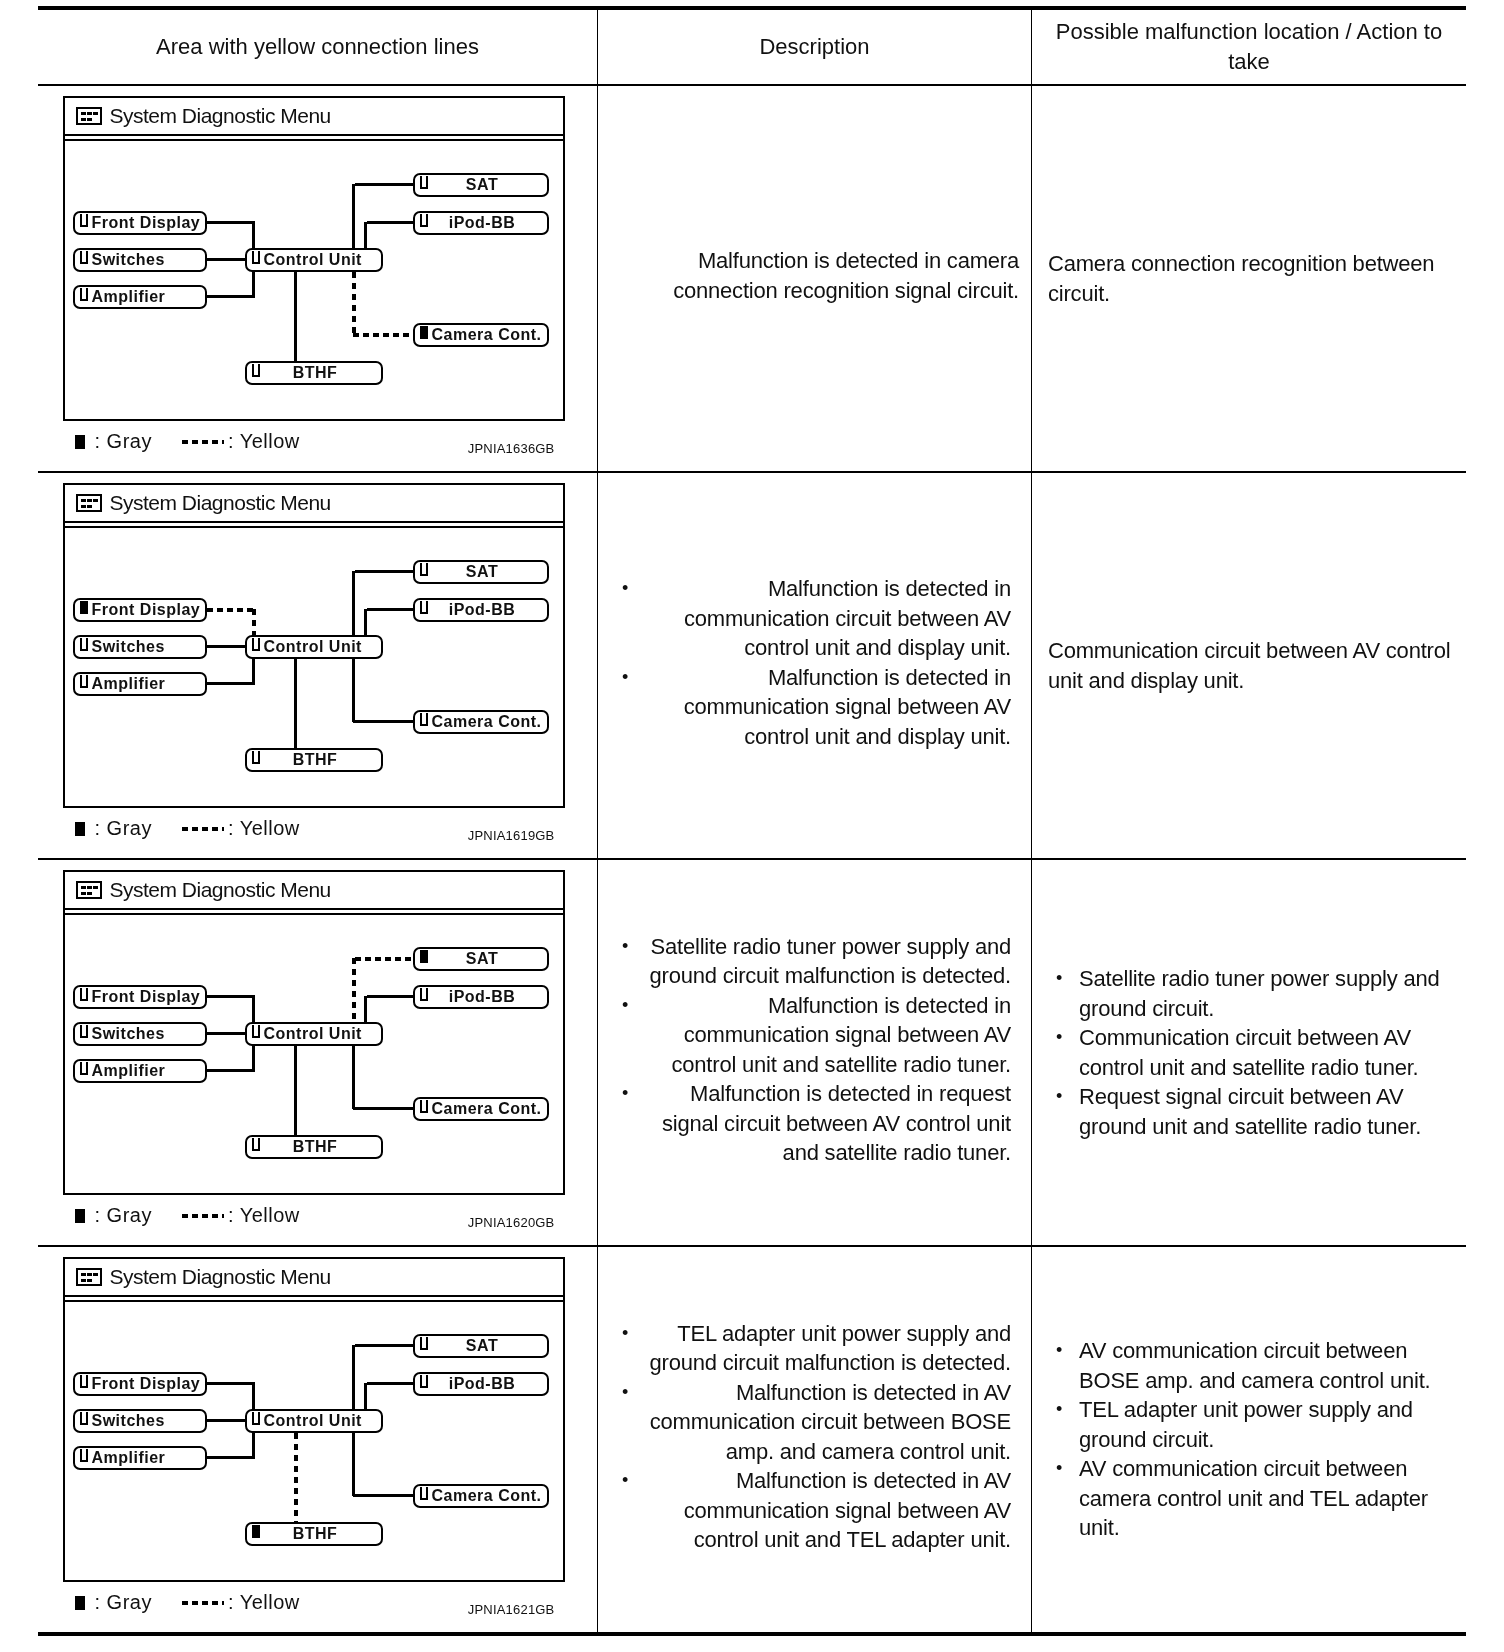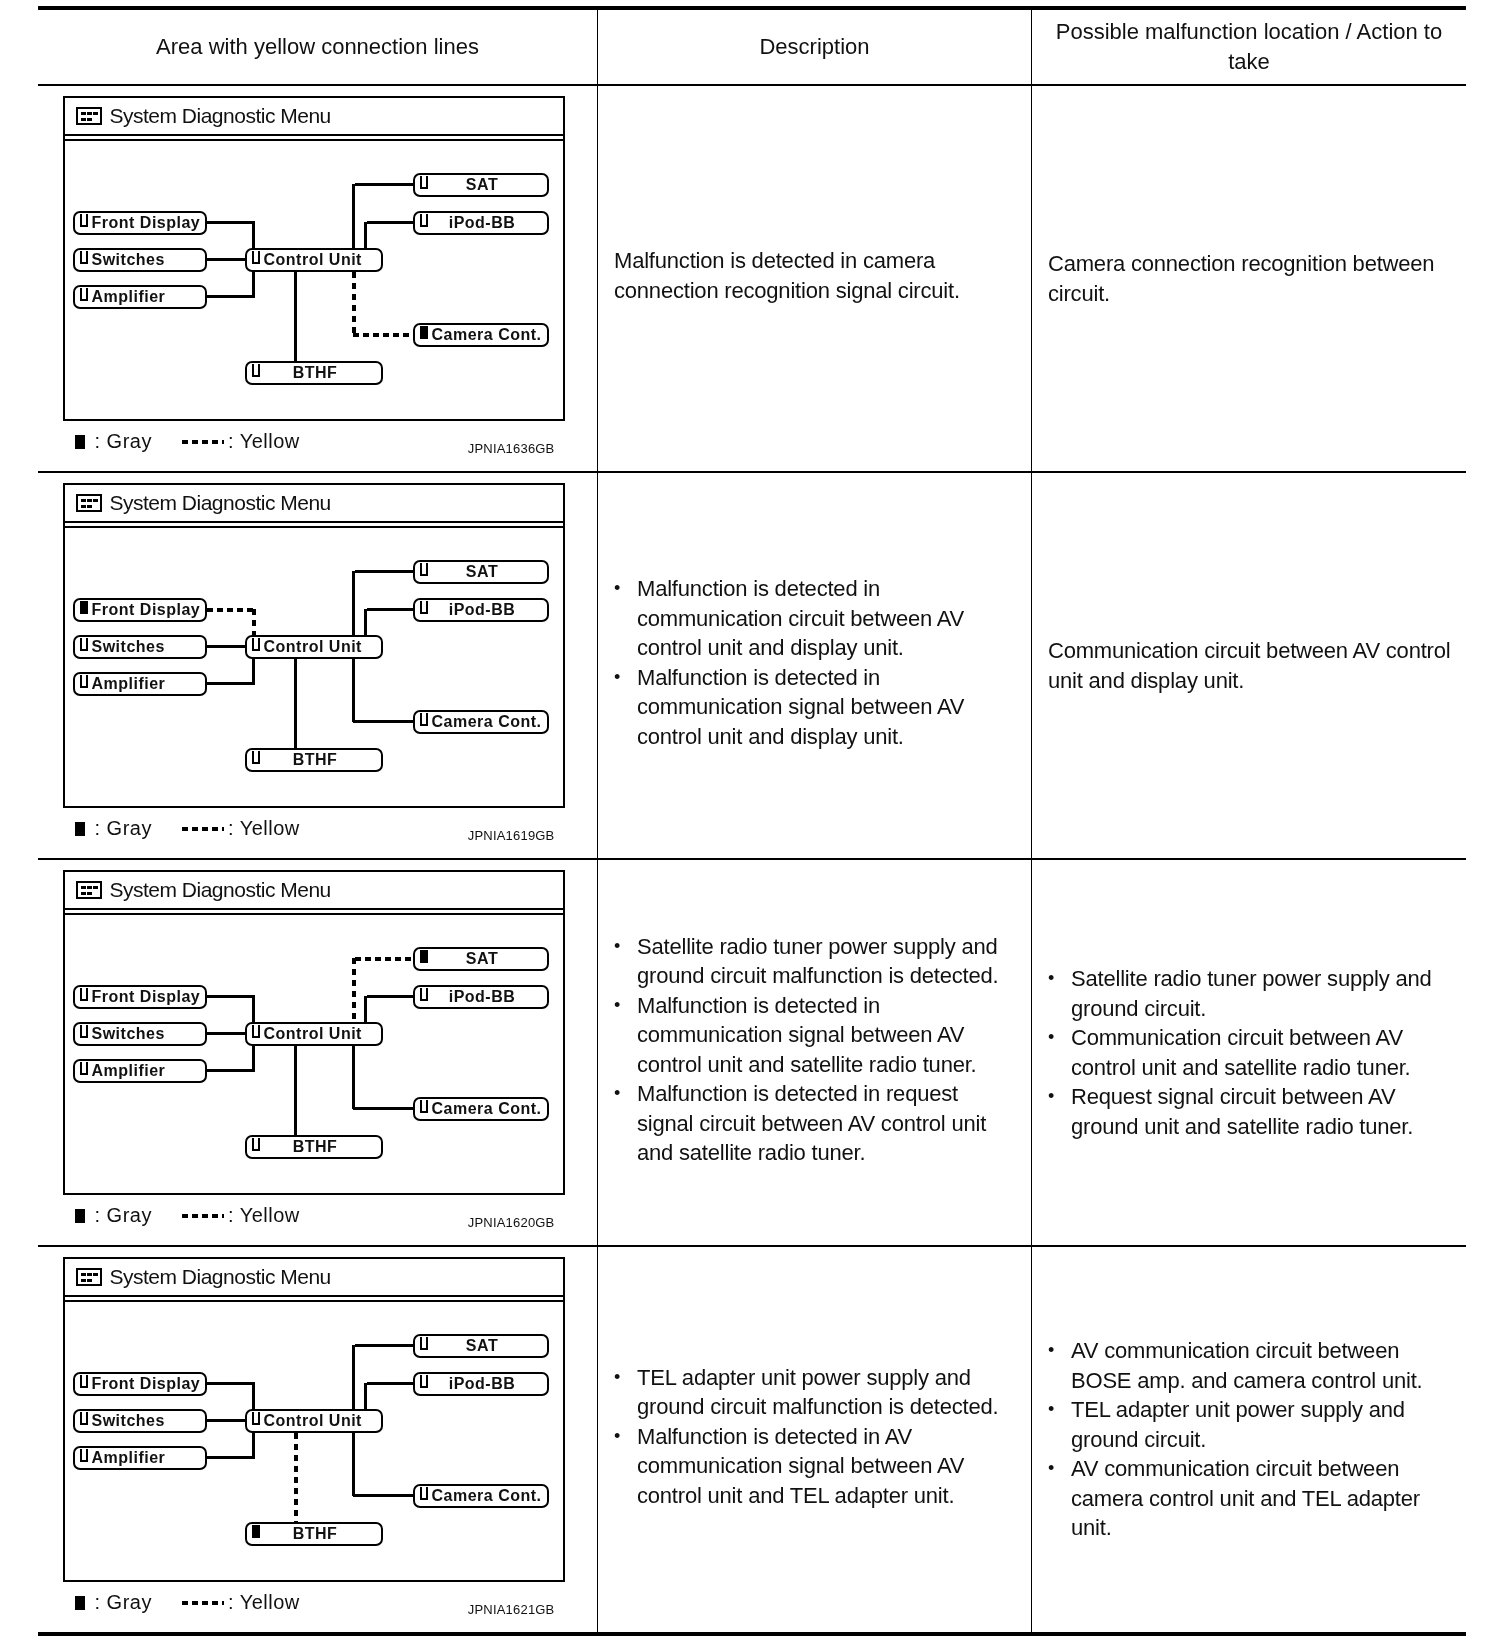--- a/index.html
+++ b/index.html
@@ -5,26 +5,26 @@
   html, body { margin: 0; padding: 0; background: #ffffff; }
   body { width: 1504px; height: 1652px; position: relative; font-family: "Liberation Sans", sans-serif; color: #111; }
   .table { position: absolute; left: 38px; top: 6px; width: 1428px; }
   .hdr-top { height: 4px; background: #000; }
   .row { display: flex; border-bottom: 2px solid #000; }
   .row.header { height: 74px; border-bottom: 2px solid #000000; }
   .row.last { border-bottom: 4px solid #000; }
   .cell { box-sizing: border-box; border-right: 1.5px solid #000; display: flex; align-items: center; }
   .cell:last-child { border-right: none; }
   .c1 { width: 560px; justify-content: center; }
-  .c2 { width: 434px; padding: 0 12px 6px 16px; }
+  .c2 { width: 434px; padding: 0 12px 6px 16px; text-align: right; }
   .c3 { width: 434px; padding: 0 8px 0 16px; }
   .header .cell { justify-content: center; text-align: center; font-size: 22px; line-height: 30px; padding: 0 10px; }
   .row.body { height: 385px; }
   .txt { font-size: 22px; line-height: 29.5px; letter-spacing: -0.2px; }
-  ul.bul { list-style: none; margin: 0; padding: 0; }
+  ul.bul { list-style: none; margin: 8px; padding: 0; }
   ul.bul li { position: relative; padding-left: 23px; font-size: 22px; line-height: 29.5px; letter-spacing: -0.2px; }
   ul.bul li::before { content: "\2022"; position: absolute; left: 0; top: 0; font-size: 18px; }
 
   
   .fig { position: relative; width: 510px; height: 365px; }
   .screen { position: absolute; left: 0; top: 0; width: 502px; height: 325px; border: 2px solid #000; box-sizing: border-box; }
   .screen-title { position: absolute; left: 11px; top: 4px; height: 28px; display: flex; align-items: center; font-size: 21px; letter-spacing: -0.5px; }
   .title-icon { width: 26px; height: 18px; border: 2px solid #000; box-sizing: border-box; margin-right: 8px; position: relative; }
   .title-icon::before { content: ""; position: absolute; left: 3px; top: 3px; width: 5px; height: 3px; background: #000; box-shadow: 6px 0 0 #000, 12px 0 0 #000, 0 6px 0 #000, 6px 6px 0 #000; }
   .screen-rule1 { position: absolute; left: 0; right: 0; top: 36px; height: 2px; background: #000; }
@@ -338,20 +338,21 @@
             </div>
             <div class="node centered gray" style="left: 182px; top: 265px; width: 138px;">
               <span class="chk"></span>
               <span class="lbl">BTHF</span>
             </div>
           </div>
         </div>
         <div class="cell c2">
           <ul class="bul">
             <li>TEL adapter unit power supply and ground circuit malfunction is detected.</li>
+            <li>Malfunction is detected in AV communication circuit between BOSE amp. and camera control unit.</li>
             <li>Malfunction is detected in AV communication signal between AV control unit and TEL adapter unit.</li>
           </ul>
         </div>
         <div class="cell c3">
           <ul class="bul">
             <li>AV communication circuit between BOSE amp. and camera control unit.</li>
             <li>TEL adapter unit power supply and ground circuit.</li>
             <li>AV communication circuit between camera control unit and TEL adapter unit.</li>
           </ul>
         </div>

